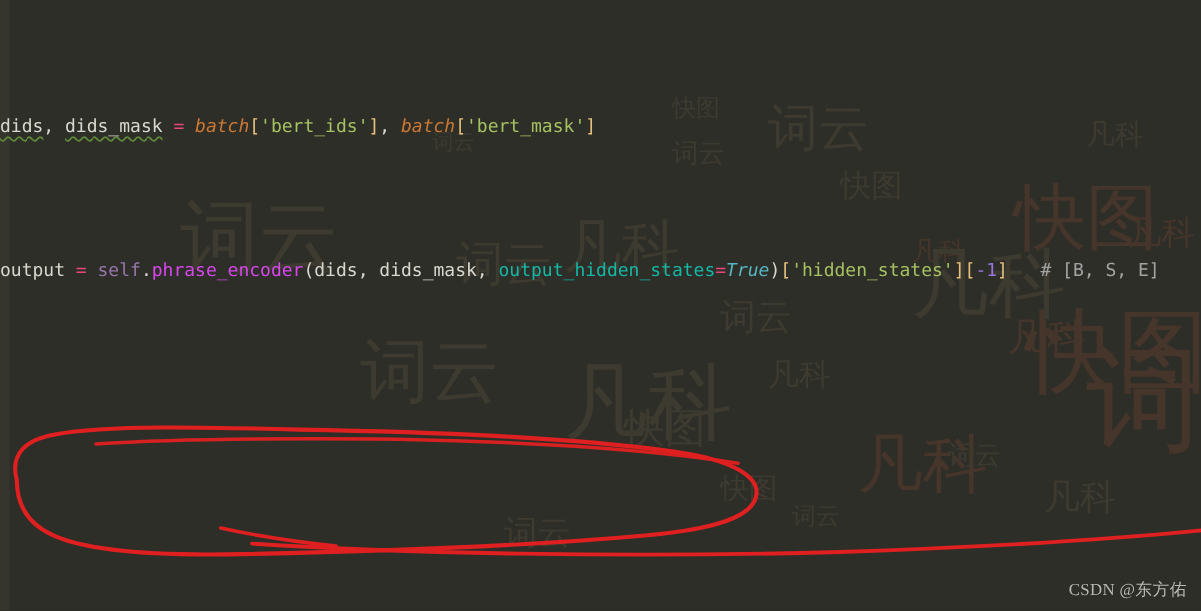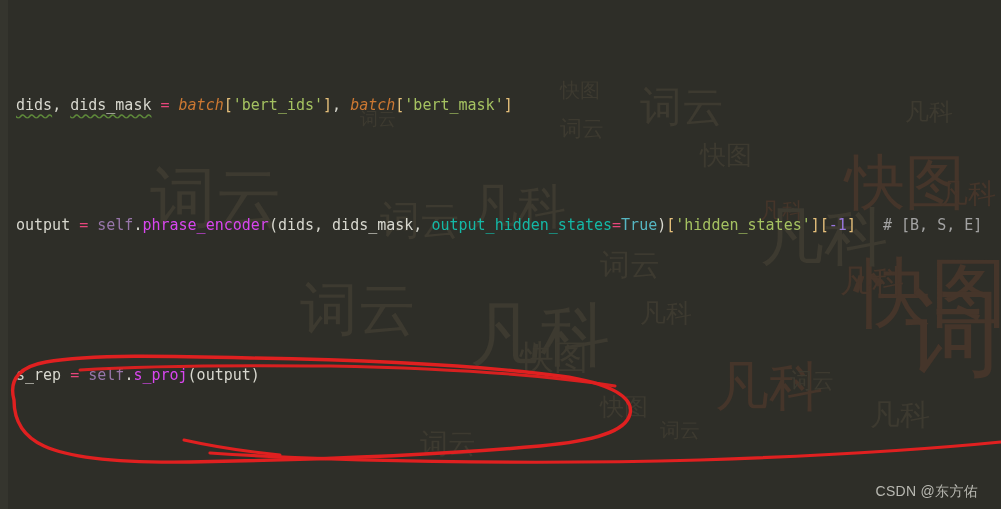--- a/index.html
+++ b/index.html
@@ -58,60 +58,59 @@
     width: 1001px;
     z-index: 3;
     font-size: 15px;
     line-height: 30px;
     letter-spacing: 0px;
     white-space: pre;
   }
   .line {
     position: relative;
     height: 30px;
-    padding-left: 16px;
     color: #d8d8cf;
   }
 
   
   .op     { color: #e8467c; }
   .self   { color: #9876aa; }
   .fn     { color: #d946ef; }
   .str    { color: #a5c261; }
   .num    { color: #9876dd; }
   .brk    { color: #e6c07b; }
   .cmt    { color: #a3a3a3; }
   .plain  { color: #d8d8cf; }
   .param  { color: #14b8a6; }
-  .kwlit  { color: #56b6c2; }
+  .kwlit  { color: #56b6c2; font-style: italic; }
   .italic { color: #cc7832; font-style: italic; }
 
   
   .sq {
     text-decoration: underline wavy #5e8a3a;
     text-decoration-skip-ink: none;
     text-underline-offset: 3px;
   }
 
   
   #annotation {
     position: absolute;
     inset: 0;
     z-index: 5;
     pointer-events: none;
   }
 
   
   #csdn-credit {
     position: absolute;
-    right: 23px;
+    right: 12px;
     bottom: 8px;
     z-index: 6;
     color: #b9b9b2;
-    font-family: Liberation Sans, sans-serif;
+    font-family: Liberation Serif, serif;
     font-size: 14px;
     letter-spacing: 0.3px;
   }
 </style>
 </head>
 <body>
 
 <div id="editor">
 
   <div id="watermark-layer">
@@ -146,21 +145,20 @@
 
   <div id="gutter"></div>
 
   <div id="code">
 
     <div class="line"><span class="plain sq">dids</span><span class="plain">, </span><span class="plain sq">dids_mask</span><span class="plain"> </span><span class="op">=</span><span class="plain"> </span><span class="italic">batch</span><span class="brk">[</span><span class="str">'bert_ids'</span><span class="brk">]</span><span class="plain">, </span><span class="italic">batch</span><span class="brk">[</span><span class="str">'bert_mask'</span><span class="brk">]</span></div>
 
     <div class="line"><span class="plain">output </span><span class="op">=</span><span class="plain"> </span><span class="self">self</span><span class="plain">.</span><span class="fn">phrase_encoder</span><span class="plain">(dids, dids_mask, </span><span class="param">output_hidden_states</span><span class="op">=</span><span class="kwlit">True</span><span class="plain">)</span><span class="brk">[</span><span class="str">'hidden_states'</span><span class="brk">]</span><span class="brk">[</span><span class="num">-1</span><span class="brk">]</span><span class="plain">   </span><span class="cmt"># [B, S, E]</span></div>
 
 
-    <div class="line"><span class="plain">s_rep </span><span class="op">=</span><span class="plain"> </span><span class="self">self</span><span class="plain">.</span><span class="fn">s_proj</span><span class="plain">(output)</span></div>
 
     
 
     
 
     
 
     
 
     

